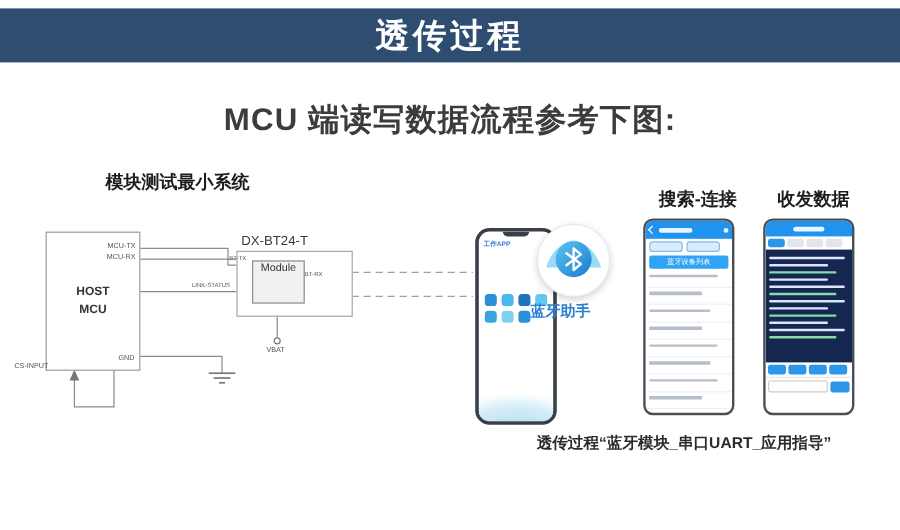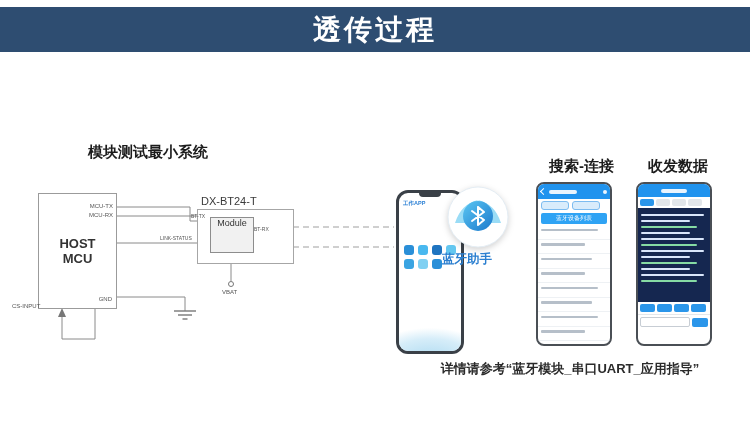--- a/index.html
+++ b/index.html
@@ -16,21 +16,21 @@
 
   .sec-label{position:absolute;font-size:15px;font-weight:700;color:#1c1c1c;}
   .lbl-circuit{left:88px;top:143px;}
   .lbl-app{left:366px;top:143px;}
   .lbl-search{left:549px;top:157px;}
   .lbl-data{left:648px;top:157px;}
 
   
   .host-box{position:absolute;left:38px;top:193px;width:77px;height:114px;border:1px solid #9b9b9b;
             background:#fff;display:flex;flex-direction:column;align-items:center;justify-content:center;}
-  .host-line{font-size:13px;font-weight:700;color:#333;line-height:15px;}
+  .host-line{font-size:10px;font-weight:700;color:#333;line-height:15px;}
   .pin{position:absolute;font-size:6px;color:#555;white-space:nowrap;}
   .pin-mcu-tx{right:3px;top:9px;}
   .pin-mcu-rx{right:3px;top:18px;}
   .pin-gnd{right:4px;bottom:6px;}
   .pin-cs{left:12px;top:303px;}
   .pin-bt-tx{left:191px;top:213px;font-size:5px;}
   .pin-bt-rx{left:254px;top:226px;font-size:5px;}
   .pin-link{left:160px;top:235px;font-size:5px;}
   .pin-vbat{left:222px;top:289px;}
 
@@ -104,20 +104,21 @@
 </style>
 </head>
 <body>
 
 <div class="page">
 
   <div class="header">
     <div class="header-title">透传过程</div>
   </div>
 
+  <div class="main-title">MCU 端读写数据流程参考下图:</div>
 
   <div class="sec-label lbl-circuit">模块测试最小系统</div>
   <div class="sec-label lbl-search">搜索-连接</div>
   <div class="sec-label lbl-data">收发数据</div>
 
   <svg class="wires" width="750" height="442" viewBox="0 0 750 442">
     <path d="M115 207 H190 V221 H210" stroke="#8a8a8a" stroke-width="1" fill="none"></path>
     <path d="M115 216 H264 V232 H252" stroke="#8a8a8a" stroke-width="1" fill="none"></path>
     <path d="M115 243 H210" stroke="#8a8a8a" stroke-width="1" fill="none"></path>
     <path d="M231 251 V281" stroke="#8a8a8a" stroke-width="1" fill="none"></path>
@@ -239,15 +240,15 @@
       <span class="p3-btn"></span>
       <span class="p3-btn"></span>
       <span class="p3-btn"></span>
     </div>
     <div class="p3-inputrow">
       <span class="p3-input"></span>
       <span class="p3-send"></span>
     </div>
   </div>
 
-  <div class="footer-note">详情请参考“蓝牙模块_串口UART_应用指导”</div>
+  <div class="footer-note">透传过程“蓝牙模块_串口UART_应用指导”</div>
 
 </div>
 
 </body></html>

